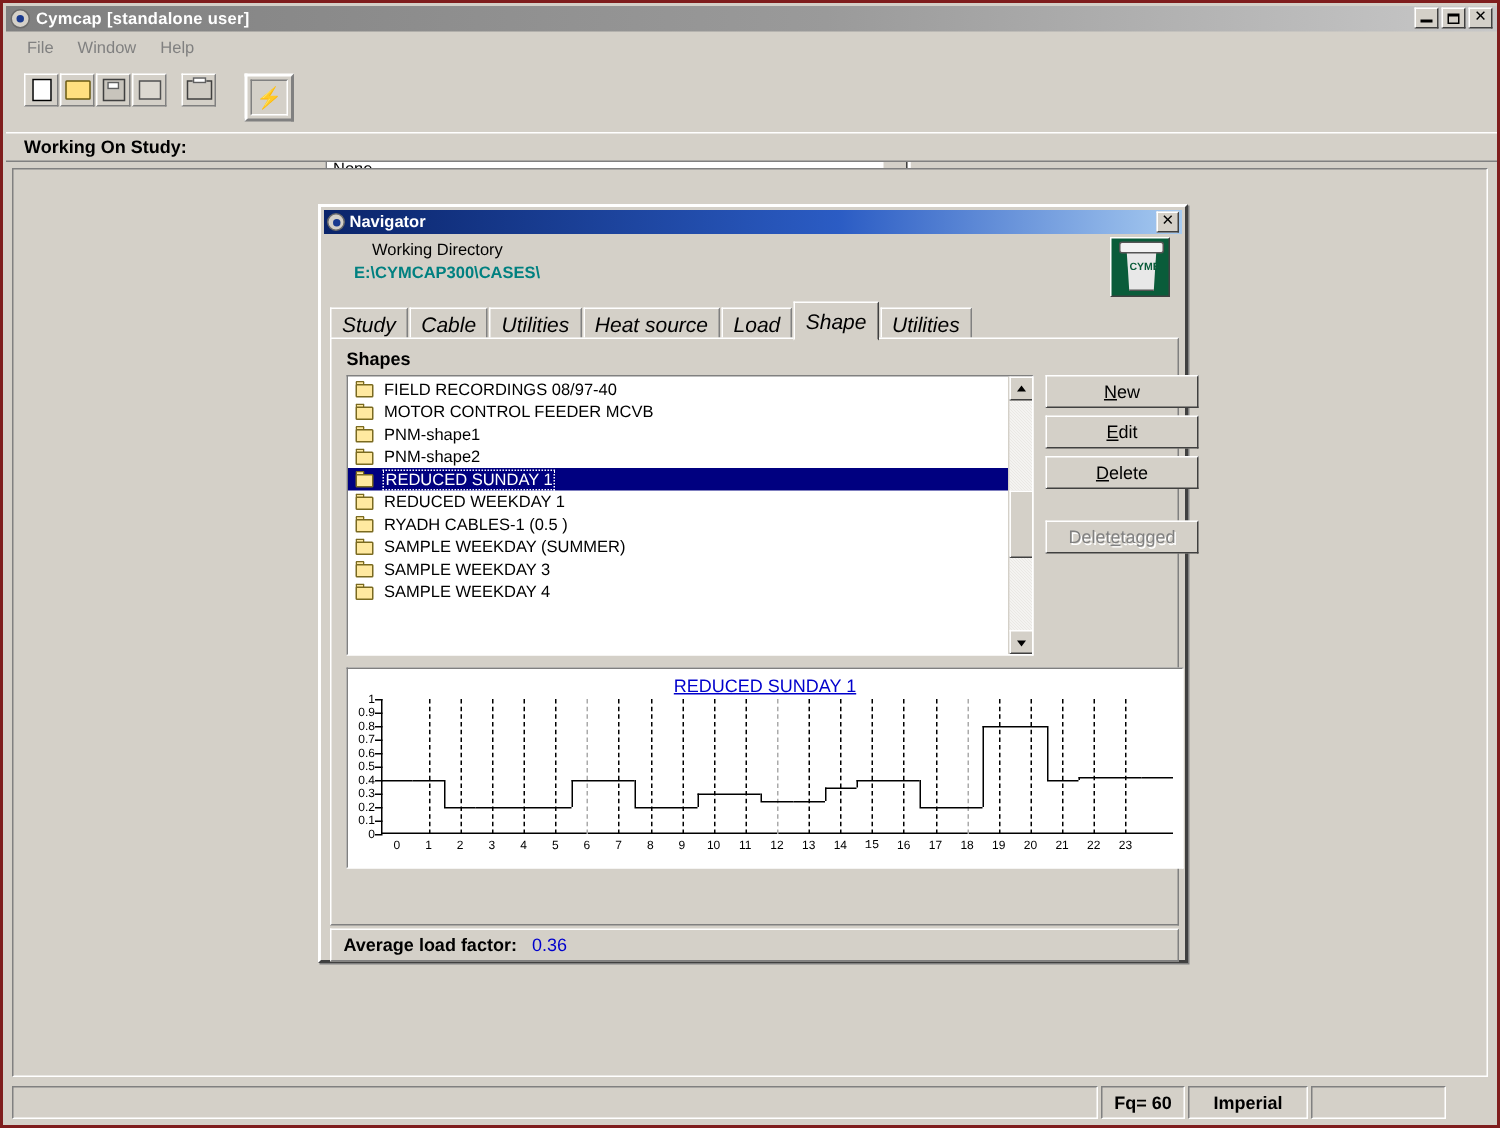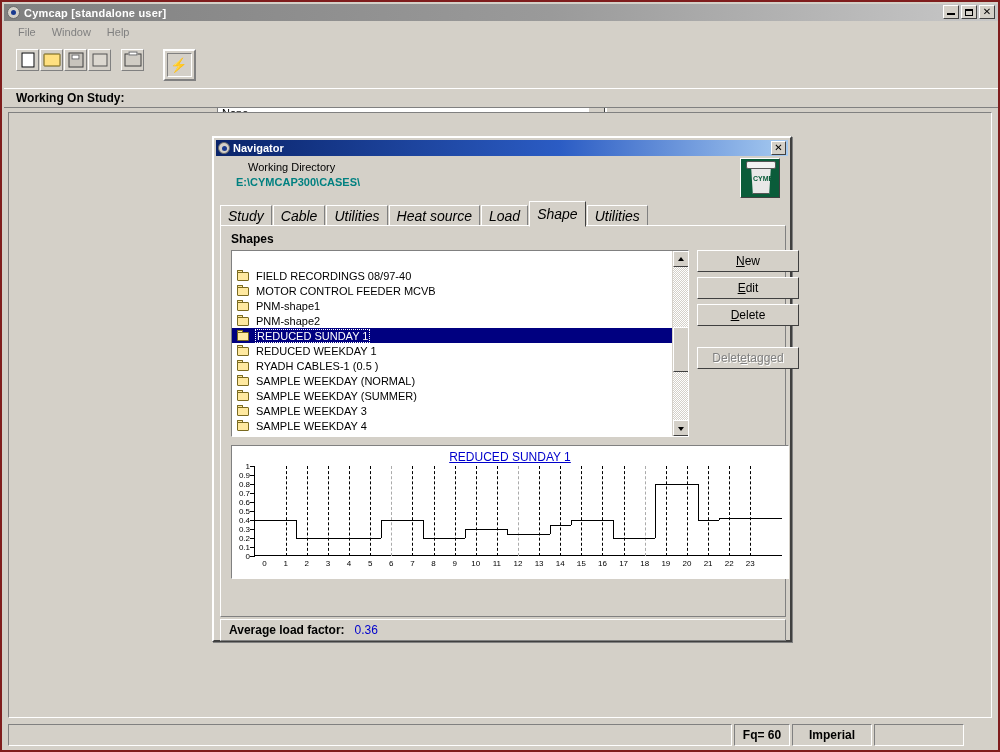--- a/index.html
+++ b/index.html
@@ -123,21 +123,21 @@
 
   
   .tabpage{position:absolute;left:6px;top:87px;width:566px;height:392px;background:#d4d0c8;
        border:1px solid;border-color:#ffffff #808080 #808080 #ffffff;box-sizing:border-box;}
   .shapes-lbl{position:absolute;left:10px;top:6px;font-weight:bold;font-size:12px;color:#000;}
 
   
   .listbox{position:absolute;left:10px;top:24px;width:458px;height:187px;background:#fff;
        border:1px solid;border-color:#808080 #ffffff #ffffff #808080;box-sizing:border-box;
        overflow:hidden;}
-  .list-inner{position:absolute;left:0;top:0;right:16px;bottom:0;padding-top:17px;}
+  .list-inner{position:absolute;left:0;top:0;right:16px;bottom:0;padding-top:1px;}
   .li{height:15px;display:flex;align-items:center;padding-left:5px;font-size:11px;color:#000;}
   .li.sel{background:#000080;color:#fff;}
   .li.sel .li-text{outline:1px dotted #ffffff;padding:0 1px;}
   .folder{width:13px;height:11px;margin-right:6px;position:relative;flex:none;}
   .folder-b{position:absolute;left:0;top:2px;width:12px;height:9px;background:#ffe9a0;
        border:1px solid #7a6a20;border-radius:1px;box-sizing:border-box;}
   .folder-t{position:absolute;left:0;top:0px;width:6px;height:3px;background:#ffe9a0;
        border:1px solid #7a6a20;border-bottom:none;border-radius:1px 1px 0 0;box-sizing:border-box;}
   .li-text{white-space:nowrap;}
 
@@ -346,27 +346,20 @@
                 <i class="folder-b"></i>
               </span>
               <span class="li-text">REDUCED WEEKDAY 1</span>
             </div>
             <div class="li">
               <span class="folder">
                 <i class="folder-t"></i>
                 <i class="folder-b"></i>
               </span>
               <span class="li-text">RYADH CABLES-1 (0.5 )</span>
-            </div>
-            <div class="li">
-              <span class="folder">
-                <i class="folder-t"></i>
-                <i class="folder-b"></i>
-              </span>
-              <span class="li-text">SAMPLE WEEKDAY (NORMAL)</span>
             </div>
             <div class="li">
               <span class="folder">
                 <i class="folder-t"></i>
                 <i class="folder-b"></i>
               </span>
               <span class="li-text">SAMPLE WEEKDAY (SUMMER)</span>
             </div>
             <div class="li">
               <span class="folder">

